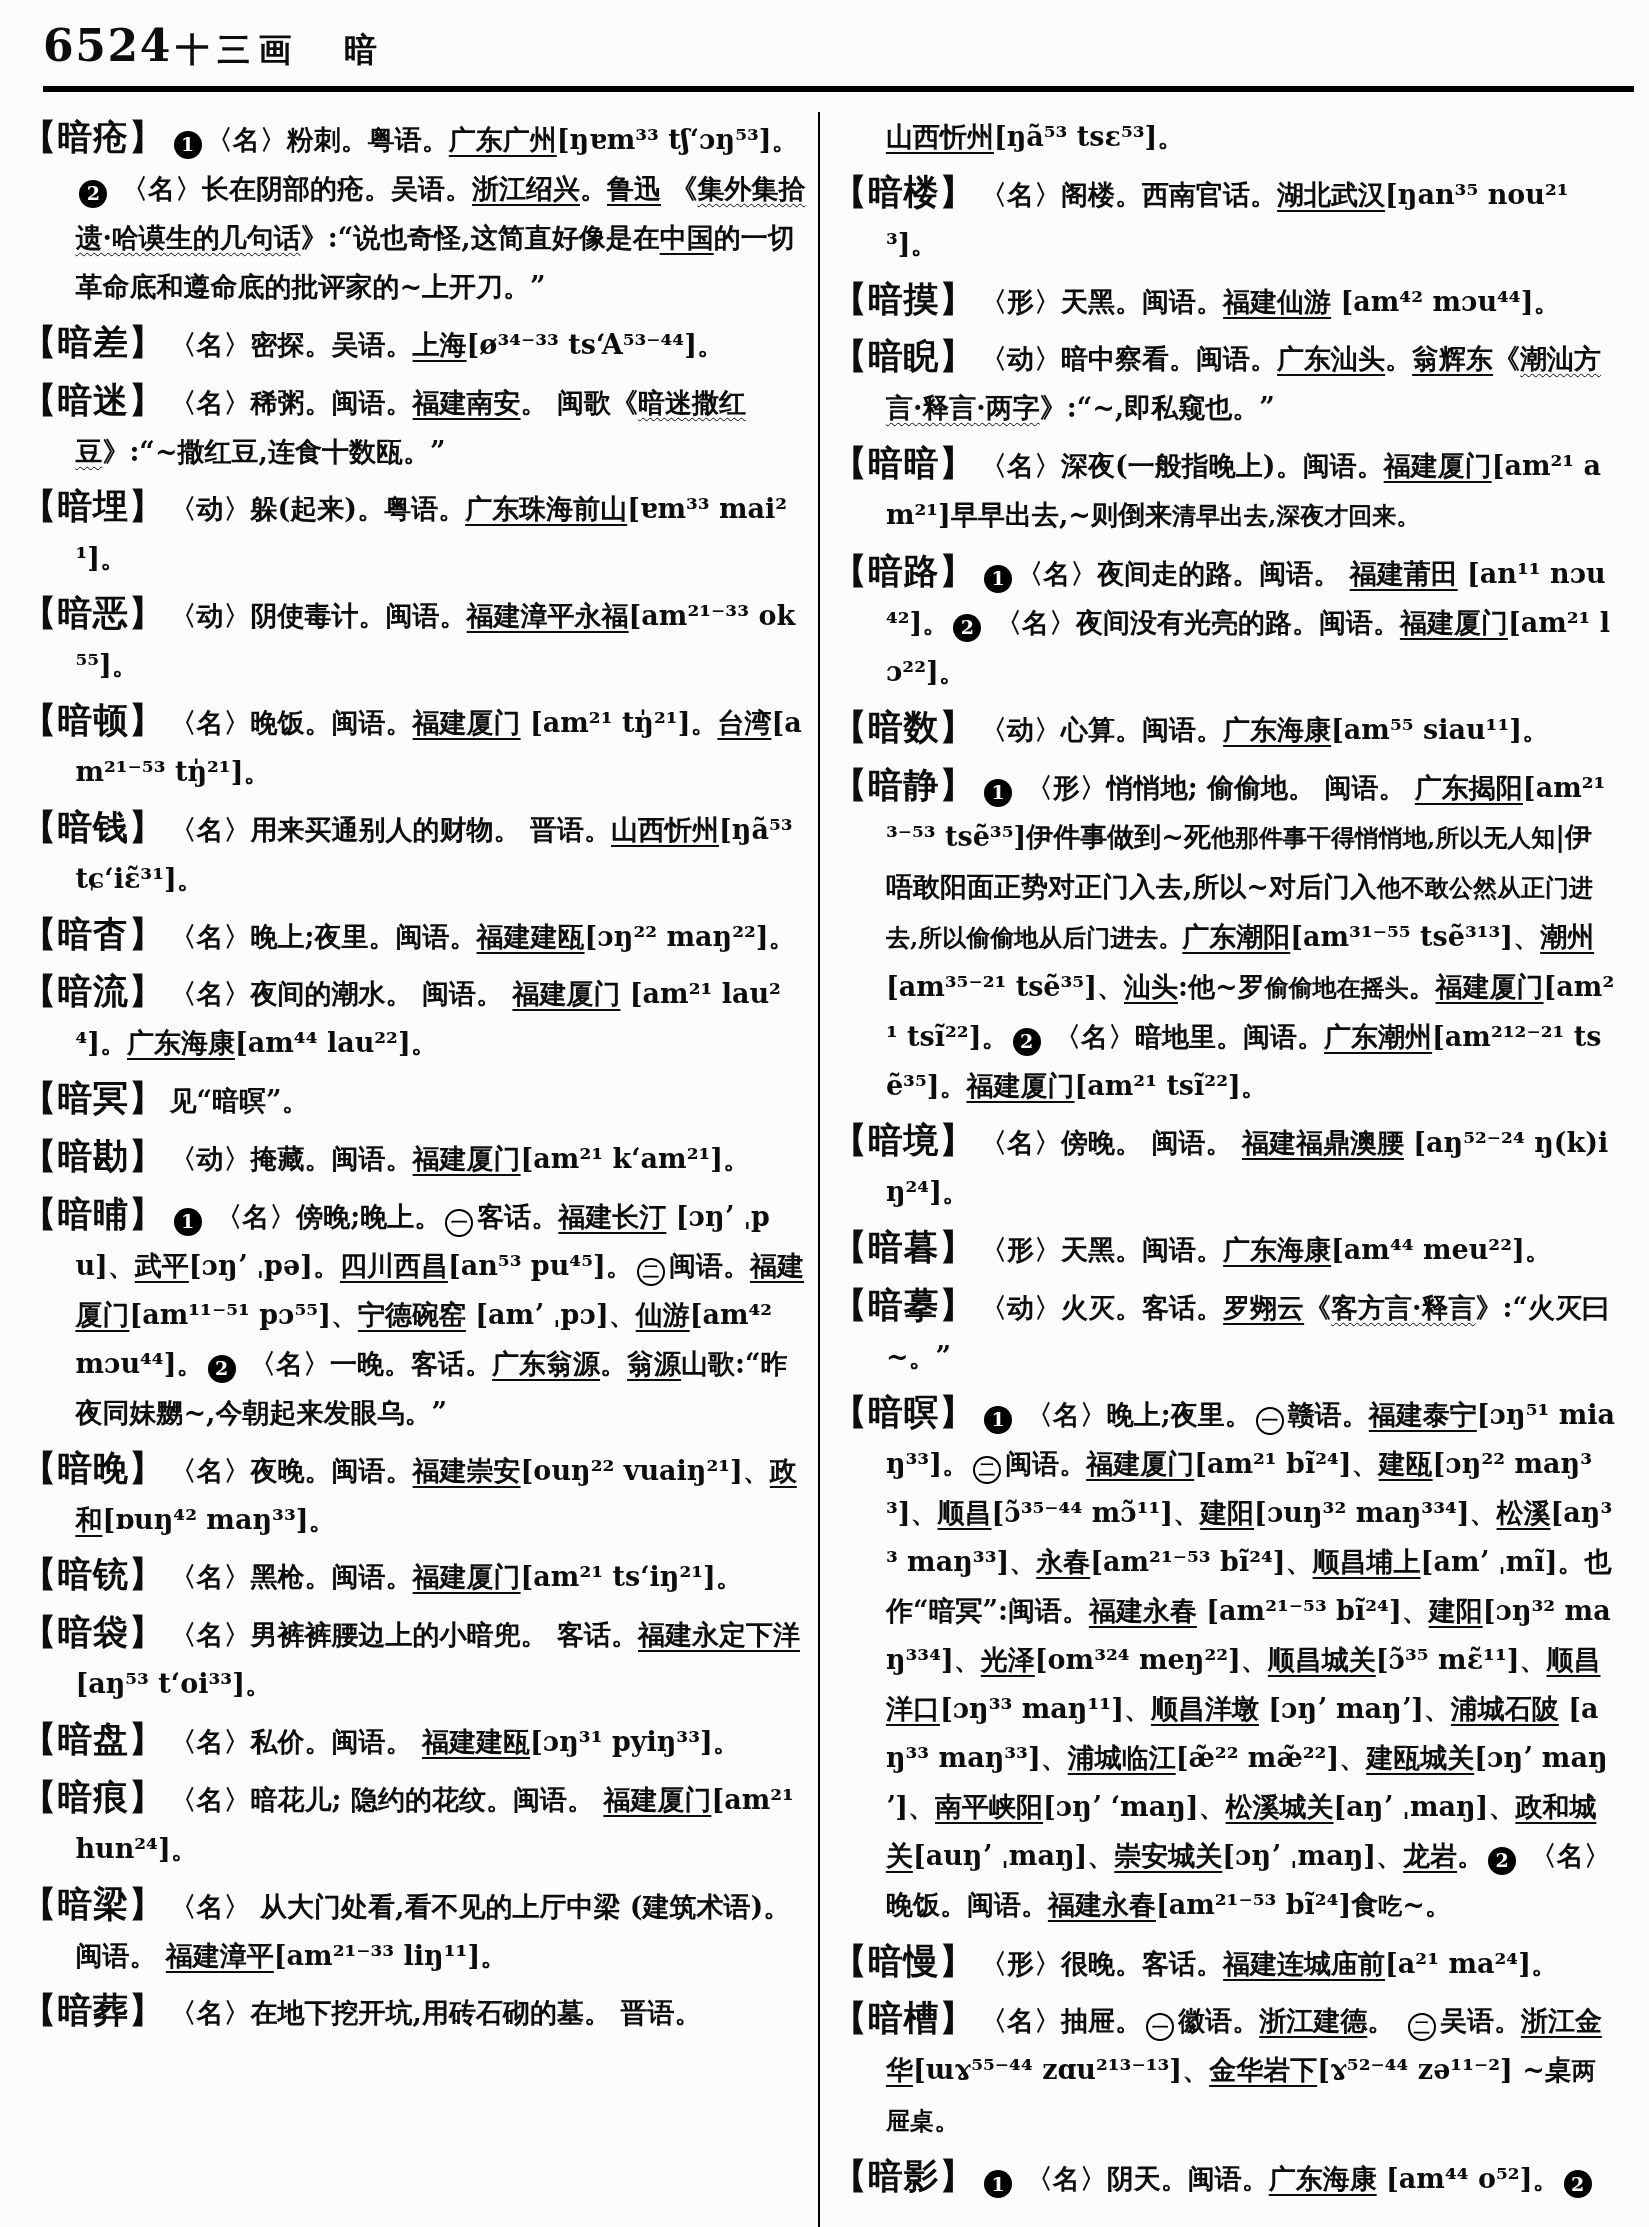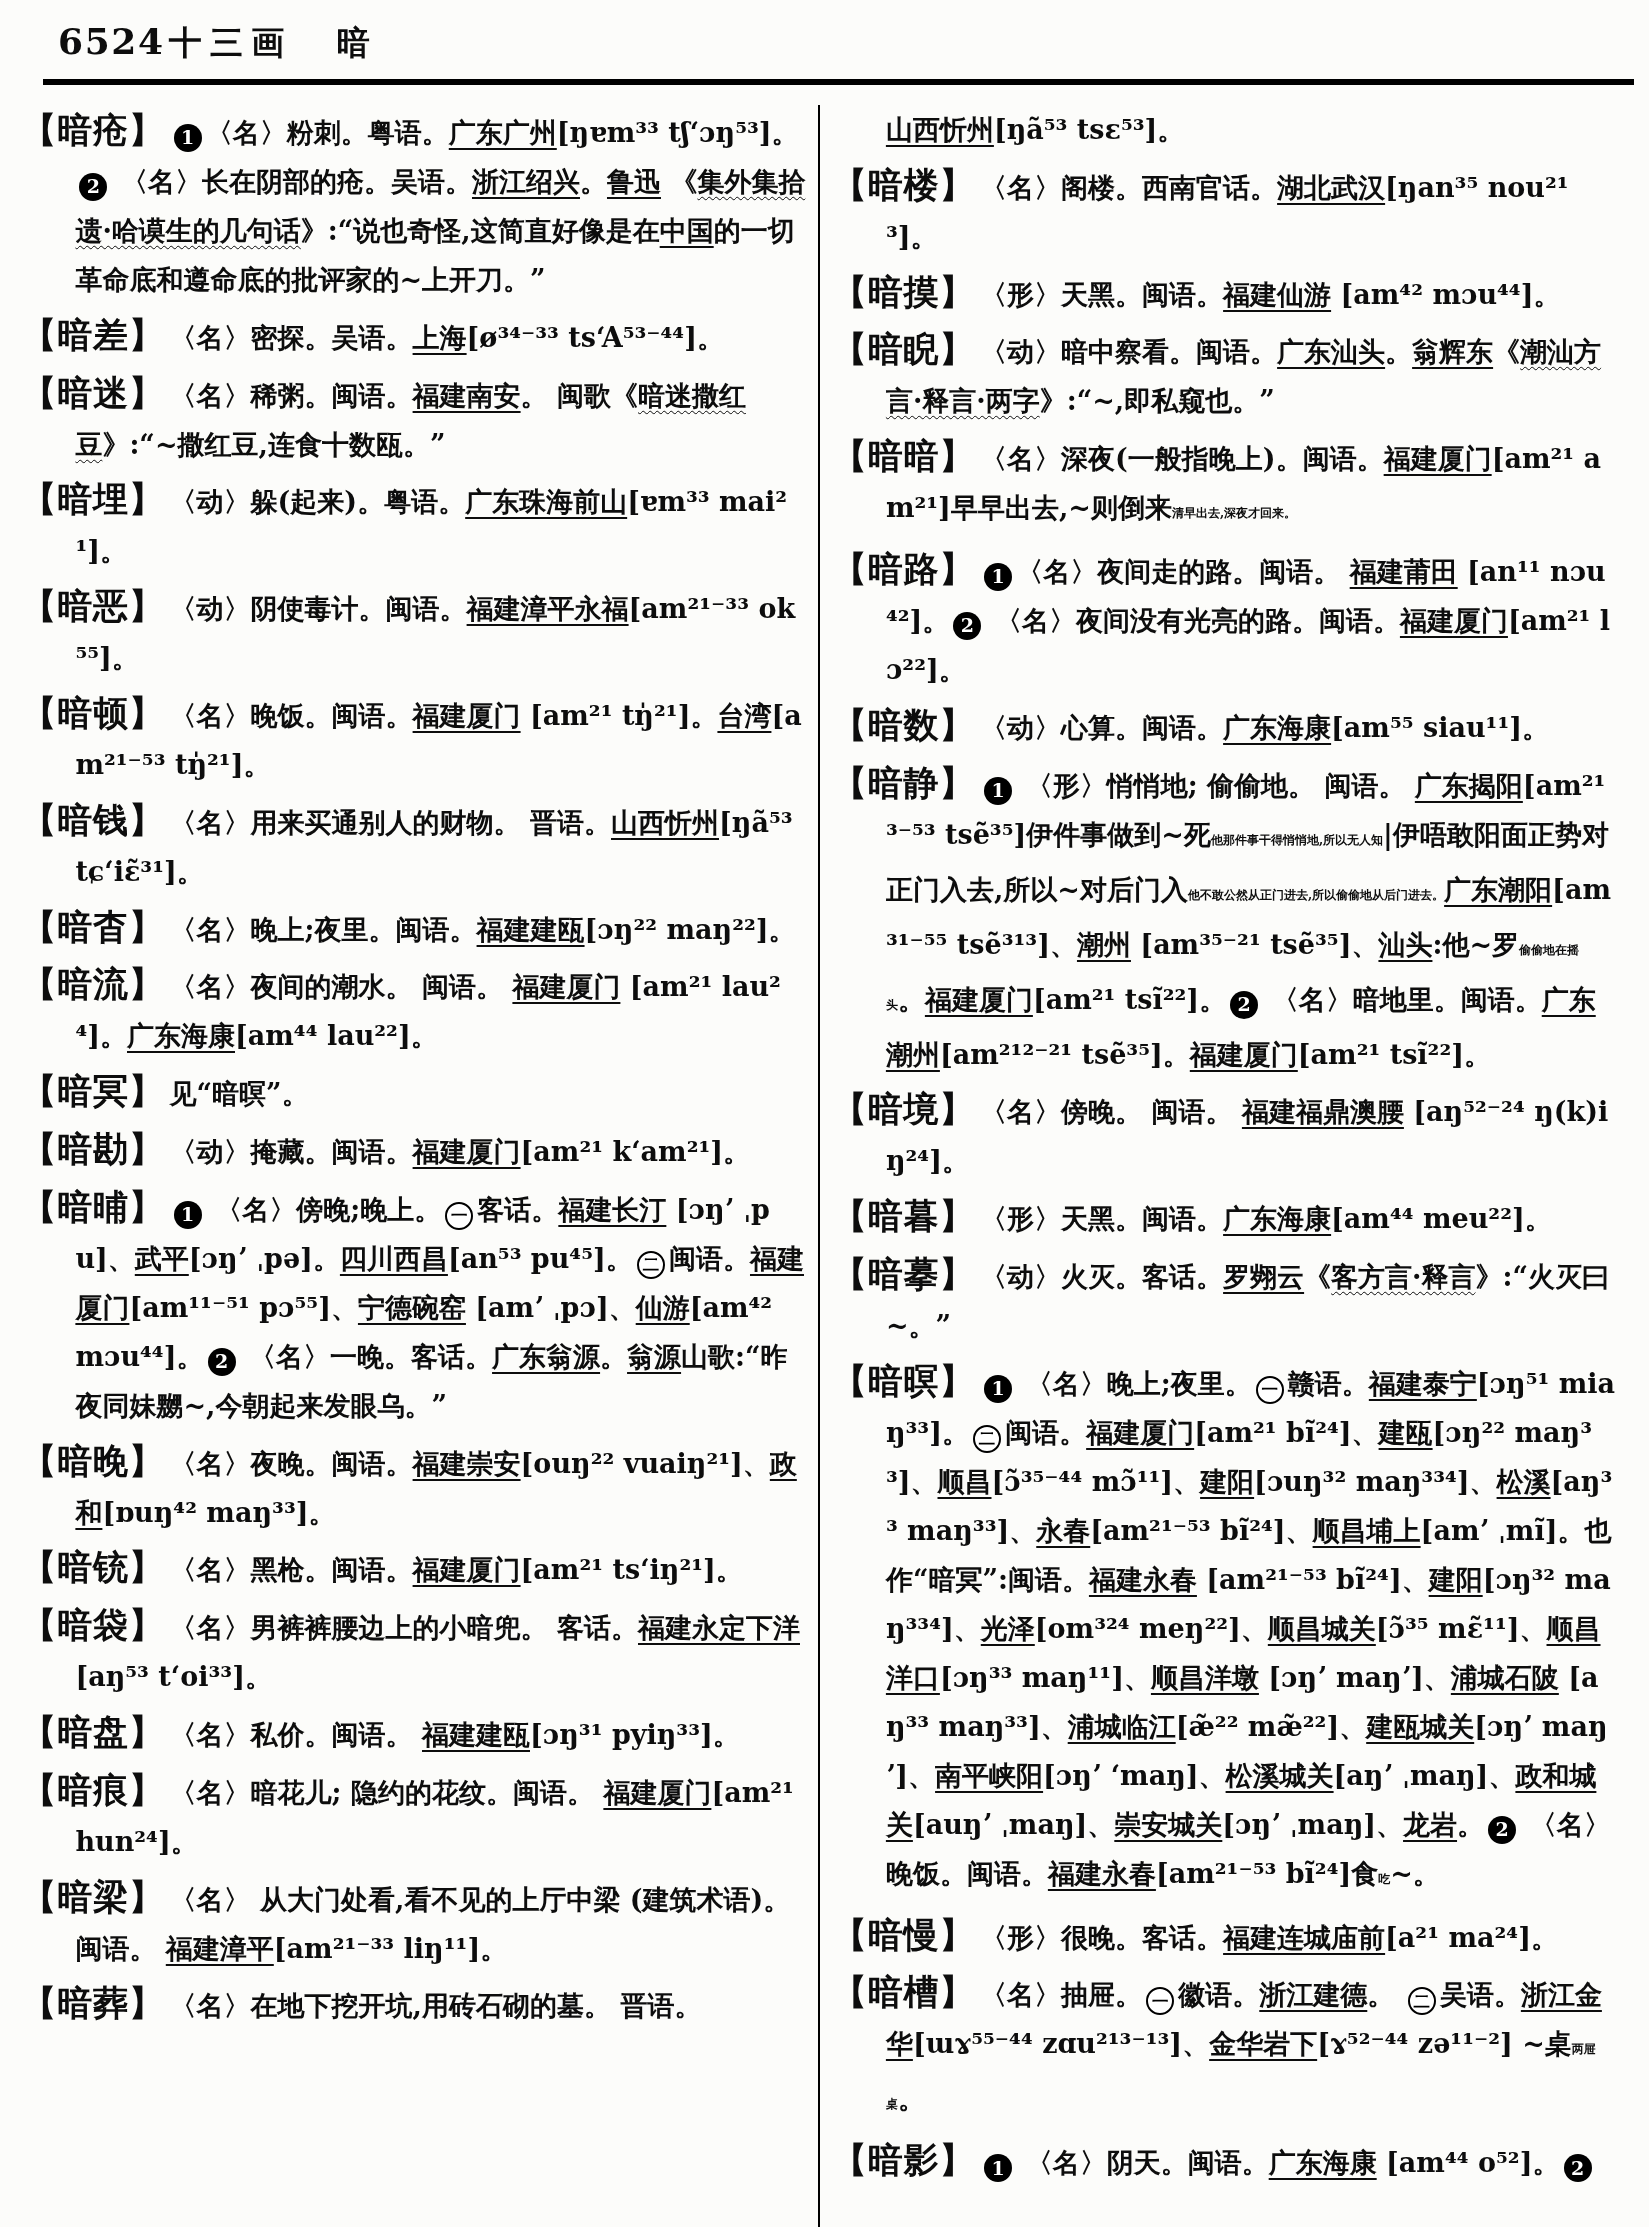--- a/index.html
+++ b/index.html
@@ -5,36 +5,36 @@
   html,body{margin:0;padding:0;background:#e8e8e4;}
   .page{
     position:relative;
     width:1650px;height:2227px;
     background:#fcfcfa;
     color:#0d0d0d;
     font-family:"DejaVu Serif","Liberation Serif",serif;
     overflow:hidden;
   }
   .pg-header{padding-top:20px;white-space:nowrap;}
-  .pg-num{display:inline-block;margin-left:58px;font-size:36px;font-weight:bold;letter-spacing:1.6px;}
+  .pg-num{display:inline-block;margin-left:43px;font-size:44px;font-weight:bold;letter-spacing:1.6px;}
   .pg-section{display:inline-block;font-size:33px;font-weight:bold;letter-spacing:8.2px;}
   .pg-char{display:inline-block;margin-left:40px;font-size:33px;font-weight:bold;}
   .pg-rule{height:5.8px;background:#000;margin:13.2px 16.5px 0 43px;}
   .columns{display:flex;margin-top:20px;padding:0 11.5px 0 21.4px;height:2145px;overflow:hidden;}
   .col{width:785px;overflow:hidden;}
   .col-divider{width:2.5px;background:#000;margin:0 11.5px;flex:0 0 2.5px;}
   .entry{
     font-size:27px;font-weight:bold;line-height:49px;
     padding-left:54px;text-indent:-54px;
     margin-bottom:5.8px;
     word-break:break-all;
   }
   .entry.cont{text-indent:0;}
   .hw{font-size:35px;letter-spacing:0.8px;margin-right:5px;}
-  .seg.s{font-size:12px;}
+  .seg.s{font-size:24px;}
   .seg.u{text-decoration:underline;text-decoration-thickness:2.1px;text-underline-offset:5.8px;}
   .seg.w{text-decoration:underline wavy;text-decoration-thickness:1.2px;text-underline-offset:5px;}
   .cnum,.onum{
     display:inline-flex;align-items:center;justify-content:center;
     width:28px;height:28px;border-radius:50%;
     text-indent:0;vertical-align:-2.5px;margin:0 4.1px;
     box-sizing:border-box;
   }
   .cnum{background:#000;color:#fff;font-size:19px;font-weight:bold;}
   .onum{background:#fff;color:#000;border:2.5px solid #000;font-size:16.5px;font-weight:bold;}

